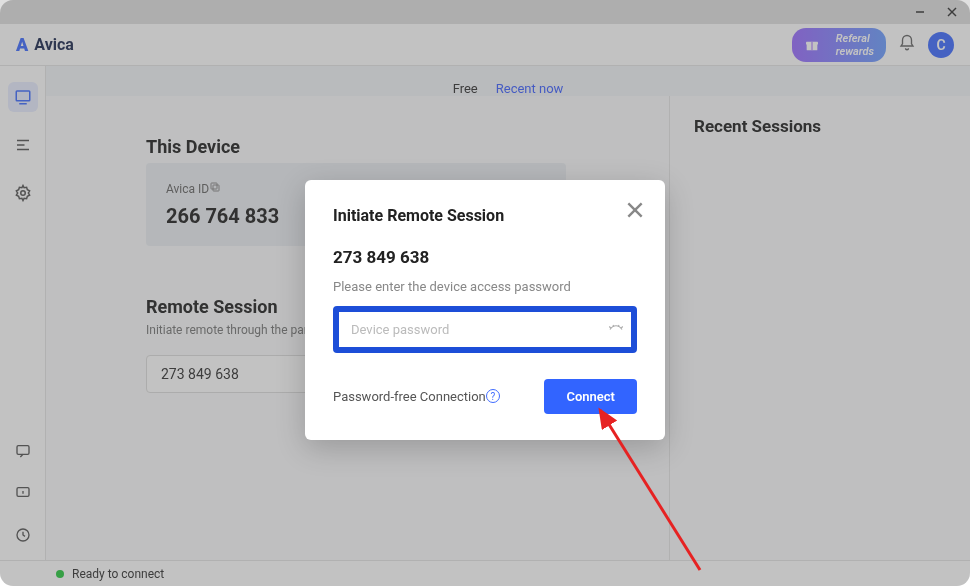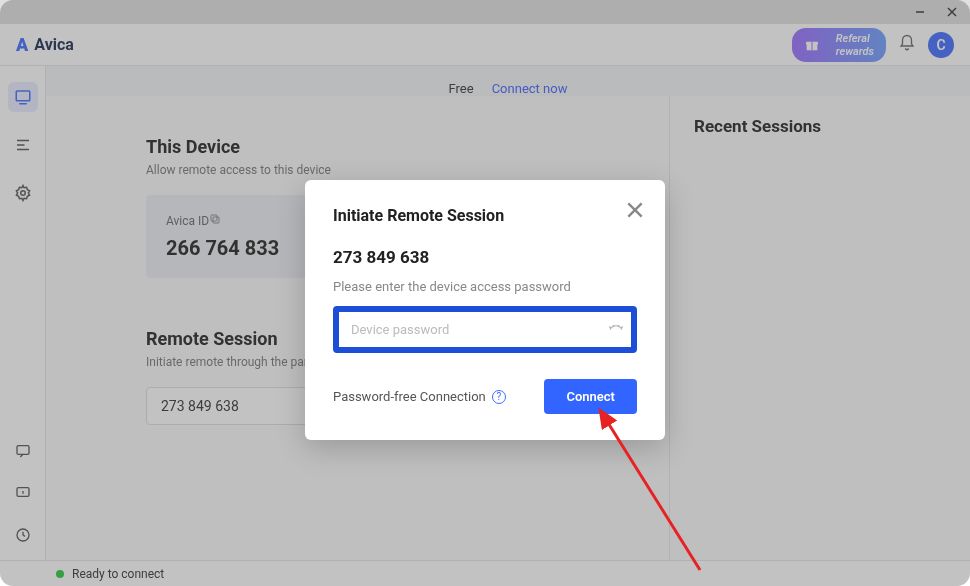--- a/index.html
+++ b/index.html
@@ -57,21 +57,21 @@
     .modal { width: 360px; background: #fff; border-radius: 6px; padding: 26px 28px; box-shadow: 0 8px 30px rgba(0,0,0,0.2); position: relative; }
     .modal-title { font-size: 16px; font-weight: 700; color: #222; margin-bottom: 22px; }
     .modal-close { position: absolute; top: 22px; right: 22px; color: #888; cursor: pointer; }
     .modal-id { font-size: 17px; font-weight: 700; color: #222; margin-bottom: 12px; }
     .modal-prompt { font-size: 13px; color: #888; margin-bottom: 12px; }
     .modal-input-wrap { position: relative; margin-bottom: 26px; }
     .modal-input { width: 100%; padding: 10px 56px 10px 12px; border: 6px solid #1d4ed8; border-radius: 4px; font-size: 13px; }
     .modal-input::placeholder { color: #bbb; }
     .eye-icon { position: absolute; right: 12px; top: 50%; transform: translateY(-50%); color: #aaa; }
     .modal-footer { display: flex; align-items: center; justify-content: space-between; }
-    .pw-free { font-size: 13px; color: #555; display: flex; align-items: center; gap: 6px; }
+    .pw-free { font-size: 13px; color: #555; display: flex; align-items: flex-start; }
     .help-icon { color: #3f6cff; border: 1px solid #3f6cff; border-radius: 50%; width: 14px; height: 14px; display: inline-flex; align-items: center; justify-content: center; font-size: 10px; }
     .modal-connect { background: #3264ff; color: #fff; border: none; padding: 10px 22px; border-radius: 4px; font-size: 13px; font-weight: 600; cursor: pointer; }
     
     .arrow { position: absolute; pointer-events: none; }
   </style>
 </head>
 <body>
 
 <div class="titlebar">
   <div class="titlebar-btn">
@@ -160,26 +160,25 @@
             <path d="M12 7v5l3 2"></path>
           </svg>
       </div>
     </div>
   </div>
 
   <div class="main">
     <div class="main-inner">
       <div class="plan-bar">
         <span class="plan-free">Free</span>
-        <span class="plan-upgrade">Connect now</span>
+        <span class="plan-upgrade">Recent now</span>
       </div>
       <div class="content-split">
         <div class="left-panel">
           <div class="section-title">This Device</div>
-          <div class="section-sub">Allow remote access to this device</div>
           <div class="device-card">
             <div class="device-row">
               <div>
                 <div class="field-label">
                   <span>Avica ID</span>
                   <span class="copy-icon">
                     <svg width="12" height="12" viewBox="0 0 24 24" fill="none" stroke="currentColor" stroke-width="2">
                         <rect x="8" y="8" width="12" height="12" rx="1"></rect>
                         <rect x="4" y="4" width="12" height="12" rx="1"></rect>
                       </svg>

